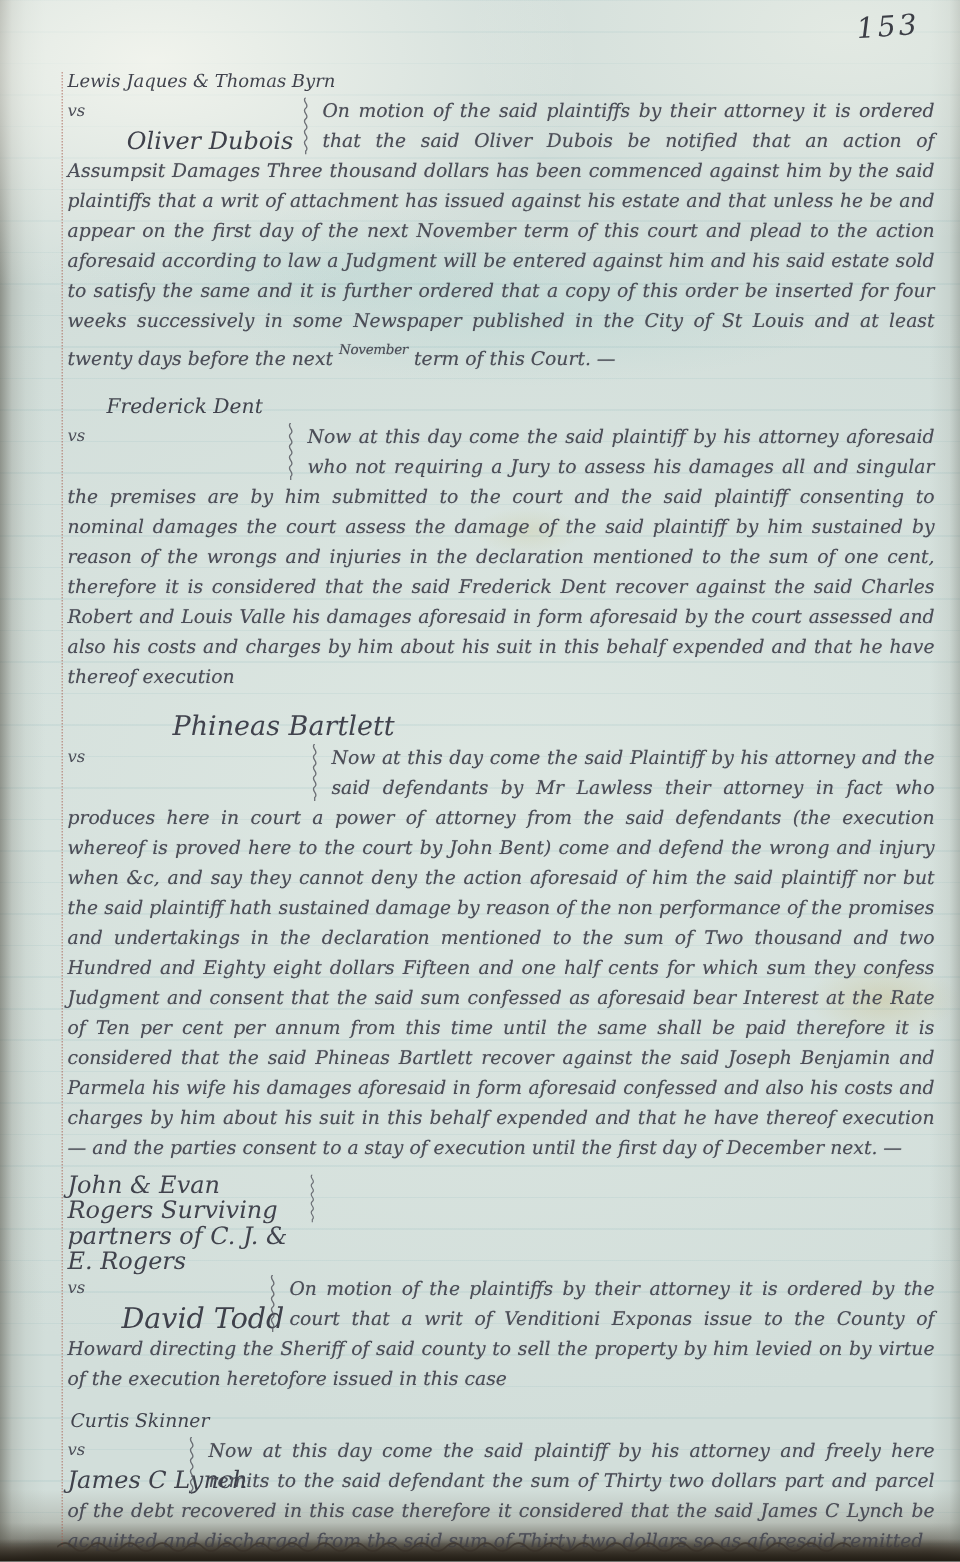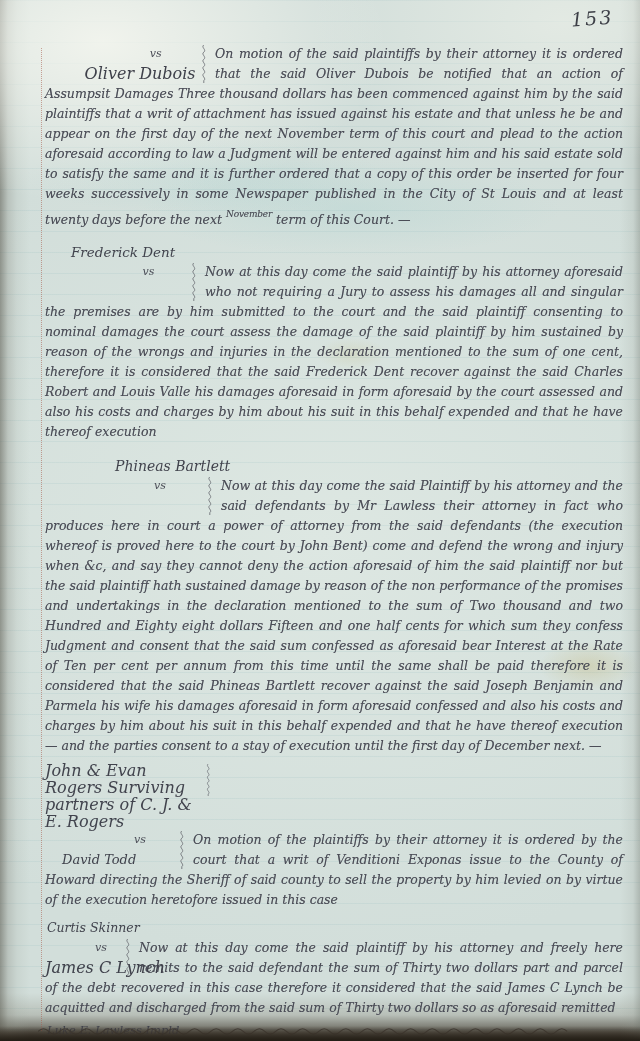--- a/index.html
+++ b/index.html
@@ -31,43 +31,43 @@
   .margin-line{
     position:absolute;left:41px;top:48px;bottom:10px;width:0;z-index:0;
     border-left:1px dotted rgba(168,92,78,0.55);
   }
   .content{position:absolute;left:45px;right:17px;top:44px;z-index:1;}
   .entry{position:relative;}
   .entry::after{content:"";display:block;clear:both;}
   .cap-top{font-size:12px;line-height:20px;color:#41434d;white-space:nowrap;}
   .cap-top-multi{font-size:16px;line-height:17px;color:#41434d;width:158px;position:relative;}
   .cap-float{float:left;position:relative;min-height:40px;}
-  .vs{font-size:11px;line-height:20px;text-align:right;width:72%;color:#4b4d57;}
+  .vs{font-size:11px;line-height:20px;text-align:left;width:72%;color:#4b4d57;}
   .defendant{line-height:20px;white-space:nowrap;color:#3f414b;}
   .brace{position:absolute;right:0px;top:1px;height:95%;width:8px;color:#5a5c64;opacity:0.85;}
   .brace-sm{position:absolute;right:-8px;top:2px;height:32px;width:7px;color:#5a5c64;opacity:0.85;}
   .body{
     margin:0;font-size:12.5px;line-height:20px;text-align:justify;
     color:#4b4d57;text-shadow:0 0 0.5px rgba(75,77,87,0.5);
   }
   .sup{font-size:9px;vertical-align:7px;letter-spacing:-0.2px;}
   
   .e1 .cap-float{width:162px;margin-right:8px;}
   .e1 .defendant{font-size:16px;margin-left:28px;text-align:center;}
   .e2{margin-top:12px;}
   .e2 .cap-top{font-size:13.5px;margin-left:26px;}
   .e2 .cap-float{width:152px;margin-right:8px;}
   .e2 .defendant{font-size:10px;letter-spacing:-0.3px;}
   .e3{margin-top:14px;}
-  .e3 .cap-top{font-size:14px;margin-left:70px;}
+  .e3 .cap-top{font-size:18px;margin-left:70px;}
   .e3 .cap-float{width:168px;margin-right:8px;}
   .e3 .defendant{font-size:10.5px;letter-spacing:-0.3px;}
   .e4{margin-top:6px;}
   .e4 .cap-float{width:140px;margin-right:8px;}
-  .e4 .defendant{font-size:13px;margin-left:17px;}
+  .e4 .defendant{font-size:19px;margin-left:36px;}
   .e5{margin-top:8px;}
   .e5 .cap-top{margin-left:2px;font-size:12.5px;}
   .e5 .cap-float{width:86px;margin-right:8px;}
   .e5 .defendant{font-size:16px;}
   .e6{margin-top:2px;}
   .e6 .cap-top{margin-left:2px;font-size:11.5px;}
   .deckle{position:absolute;left:38px;right:0;bottom:6px;height:9px;z-index:2;color:#46403a;}
   .bottom-shade{
     position:absolute;left:0;right:0;bottom:0;height:15px;z-index:3;
     background:linear-gradient(0deg,#221d15 0%, rgba(56,48,38,0.65) 55%, rgba(0,0,0,0) 100%);
@@ -76,20 +76,21 @@
 </head>
 <body>
 
 <div class="page">
   <div class="page-number">153</div>
   <div class="margin-line"></div>
 
   <div class="content">
 
     <section class="entry e1">
+      <div class="cap-top">Lewis Jaques &amp; Thomas Byrn</div>
       <div class="cap-float">
         <div class="vs">vs</div>
         <div class="defendant">Oliver Dubois</div>
         <svg class="brace" viewBox="0 0 10 48" preserveAspectRatio="none">
             <path d="M6 0 C2 3 10 6 6 9 C2 12 10 15 6 18 C2 21 10 24 6 27 C2 30 10 33 6 36 C2 39 10 42 6 45 L6 48" fill="none" stroke="currentColor" stroke-width="1.1"></path>
           </svg>
       </div>
       <p class="body"><span>On motion of the said plaintiffs by their attorney it is ordered that the said Oliver Dubois be notified that an action of Assumpsit Damages Three thousand dollars has been commenced against him by the said plaintiffs that a writ of attachment has issued against his estate and that unless he be and appear on the first day of the next November term of this court and plead to the action aforesaid according to law a Judgment will be entered against him and his said estate sold to satisfy the same and it is further ordered that a copy of this order be inserted for four weeks successively in some Newspaper published in the City of St Louis and at least twenty days before the next</span> <span class="sup">November</span> <span>term of this Court. —</span></p>
     </section>
 

